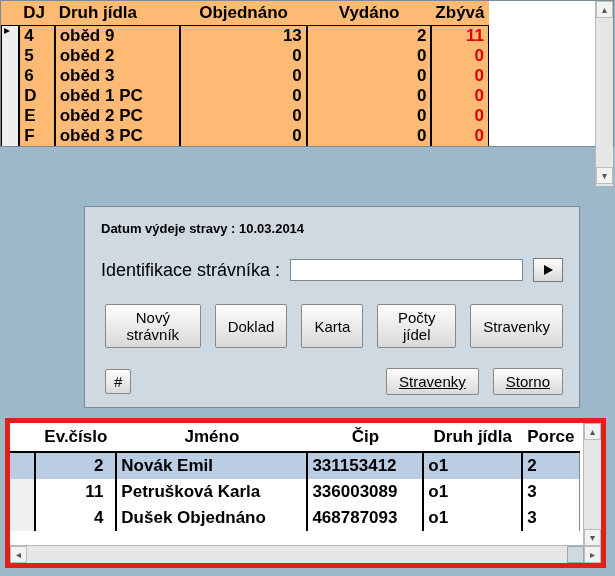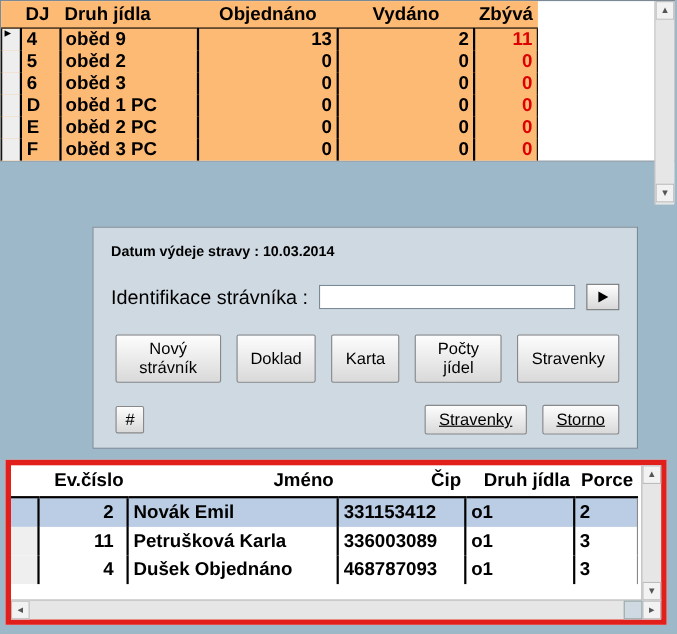--- a/index.html
+++ b/index.html
@@ -36,21 +36,21 @@
 .btnrow{display:flex;gap:14px;margin-bottom:20px;margin-left:4px}
 .wbtn{padding:4px 12px;font-size:15px;background:linear-gradient(#fdfdfd,#d9d9d9);border:1px solid #888;border-radius:2px;cursor:pointer}
 .wbtn.small{padding:3px 8px}
 .btnrow2{display:flex;align-items:center;gap:14px;margin-left:4px}
 .btnrow2 .spacer{flex:1}
 .wbtn.u{text-decoration:underline}
 
 
 .bottom-frame{position:absolute;left:5px;top:418px;width:601px;height:150px;border:5px solid #e1201b;background:#fff;box-sizing:border-box}
 .bot-tbl{border-collapse:collapse;width:570px}
-.bot-tbl th{font-weight:bold;font-size:17px;text-align:right;border-bottom:2px solid #000;padding:4px 4px}
+.bot-tbl th{font-weight:bold;font-size:17px;text-align:center;border-bottom:2px solid #000;padding:4px 4px}
 .bot-tbl td{font-weight:bold;font-size:17px;padding:3px 4px;border-right:1px solid #888}
 .bot-tbl td.rh{width:18px;background:#efefef;border-right:2px solid #000}
 .bot-tbl td.ev{width:64px;text-align:right;padding-right:12px;border-right:2px solid #000}
 .bot-tbl td.jm{width:190px;border-right:2px solid #000}
 .bot-tbl td.cip{width:108px;border-right:2px solid #000}
 .bot-tbl td.djb{width:94px;border-right:2px solid #000}
 .bot-tbl td.por{width:48px;border-right:1px solid #888}
 .bot-tbl tr.sel td{background:#bacde4}
 .bot-tbl tr.sel td.rh{background:#bacde4}
 .bot-vscroll{position:absolute;right:0;top:0;width:17px;bottom:17px;background:#e6e6e6;border-left:1px solid #b8b8b8}

